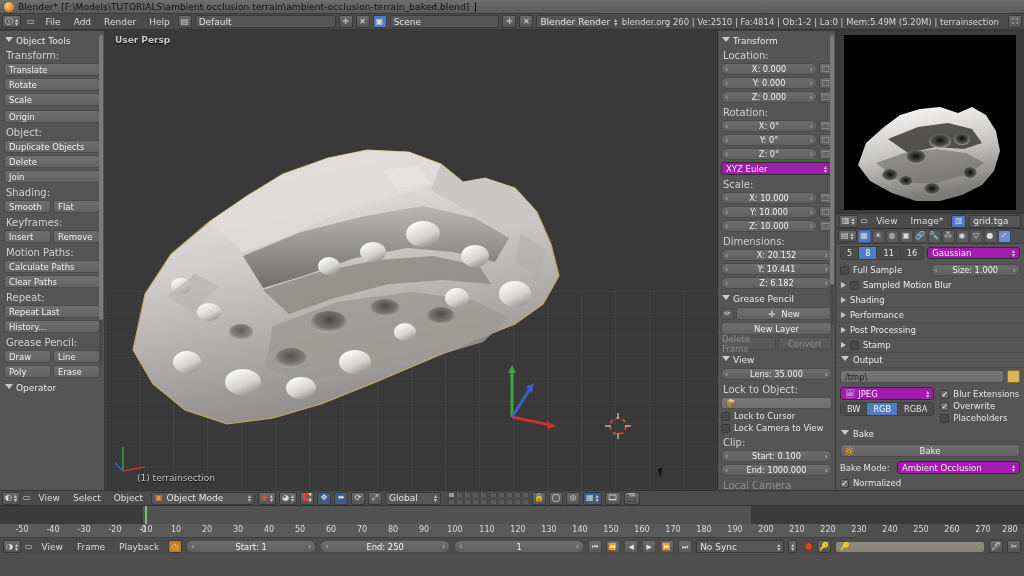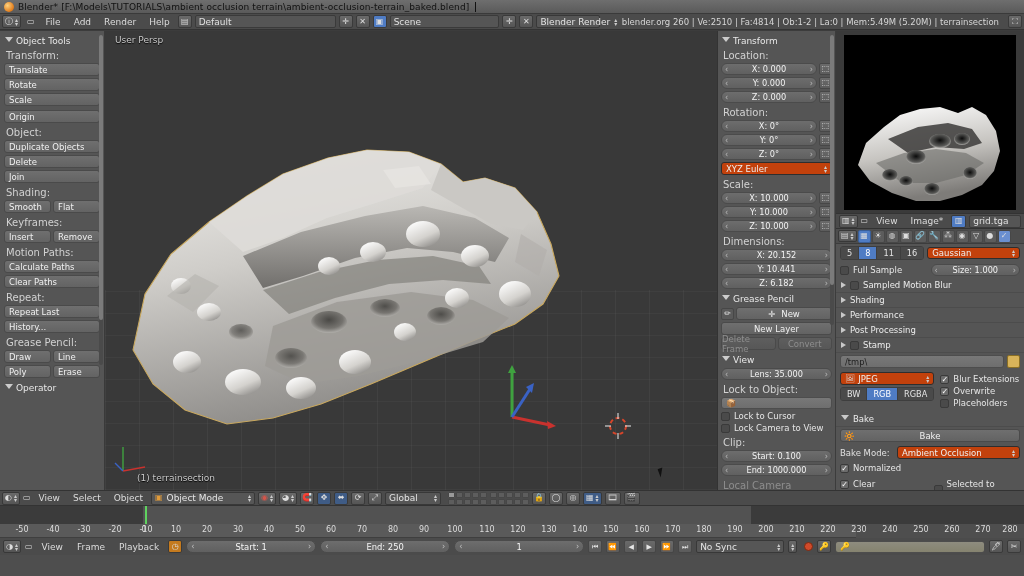--- a/index.html
+++ b/index.html
@@ -113,21 +113,21 @@
   }
   .numfield::after { content:'›'; left:auto; right:3px; }
   .nf-row { display:flex; gap:2px; align-items:center; margin-bottom:2px; }
   .nf-row .numfield { flex:1; margin-bottom:0; }
   .animbtn {
     width:13px;height:12px;flex:none;
     background:linear-gradient(#6a6a6a,#5c5c5c); border:1px solid #474747; border-radius:2px;
     display:flex;align-items:center;justify-content:center;
   }
   .selbox {
-    background:#c2410c; border:1px solid #2e2e2e; border-radius:3px; height:13px;
+    background:#a21caf; border:1px solid #2e2e2e; border-radius:3px; height:13px;
     display:flex; align-items:center; padding:0 4px; font-size:8.5px; color:#efefef;
     justify-content:space-between; margin-bottom:2px;
   }
   .pbtn {
     background:linear-gradient(#6f6f6f,#636363); border:1px solid #4a4a4a; border-radius:3px;
     height:13px; display:flex; align-items:center; justify-content:center;
     font-size:8.5px; color:#f0f0f0; margin-bottom:2px;
   }
   .pbtn.dim { color:#8e8e8e; background:linear-gradient(#5e5e5e,#575757); }
   .chk { display:flex; align-items:center; gap:4px; font-size:8.5px; color:#e6e6e6; margin:2px 0; }
@@ -333,21 +333,21 @@
       <span class="tri open"></span>
       <span>Operator</span>
     </div>
     <div class="ts-scroll">
         <i></i>
       </div>
   </div>
 
   <div class="viewport">
     <div class="vp-grid"></div>
-    <div class="vp-text" style="left:10px; top:4px;">User Persp</div>
+    <div class="vp-text" style="left:10px; top:4px;font-weight:bold;">User Persp</div>
     <div class="vp-text" style="left:32px; top:442px;">(1) terrainsection</div>
 
     <svg class="vp-text" style="left:6px; top:410px;" width="40" height="35">
       <line x1="12" y1="30" x2="12" y2="6" stroke="#3fa23f" stroke-width="1.4"></line>
       <line x1="12" y1="30" x2="34" y2="26" stroke="#c9322e" stroke-width="1.4"></line>
       <line x1="12" y1="30" x2="4" y2="22" stroke="#3a62c4" stroke-width="1.4"></line>
     </svg>
 
     <svg class="terrain" viewBox="0 0 460 320">
       <defs>
@@ -674,20 +674,24 @@
       <span>Performance</span>
     </div>
     <div class="ptoggle">
       <span class="ptri"></span>
       <span>Post Processing</span>
     </div>
     <div class="ptoggle">
       <span class="ptri"></span>
       <span class="cbox"></span>
       <span>Stamp</span>
+    </div>
+    <div class="ptoggle">
+      <span class="ptri open"></span>
+      <span>Output</span>
     </div>
 
     <div class="prow">
       <div class="pathfield">/tmp\</div>
       <div class="folder"></div>
     </div>
 
     <div class="prow" style="align-items:flex-start;">
       <div style="flex:1;">
         <div class="selbox">

